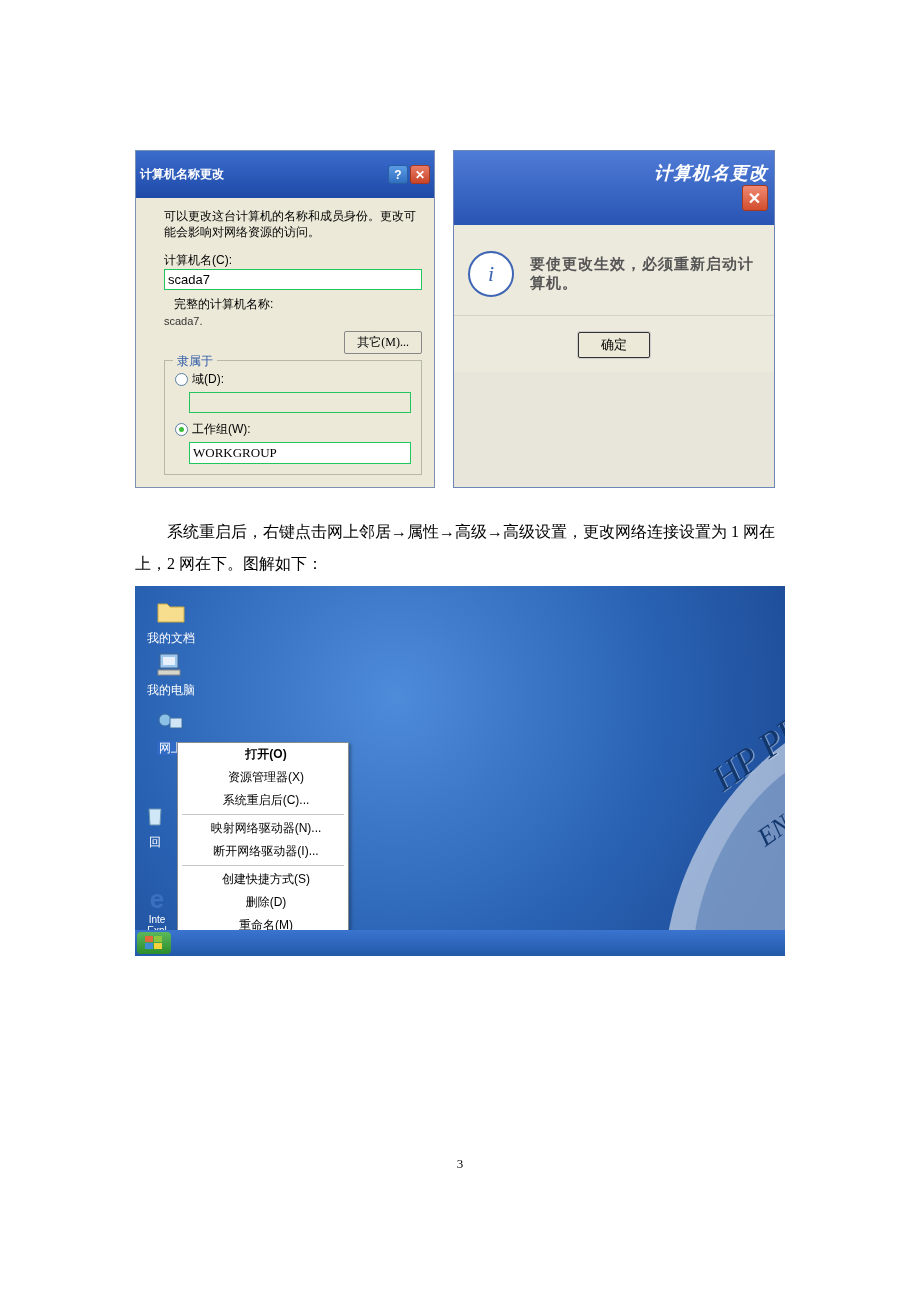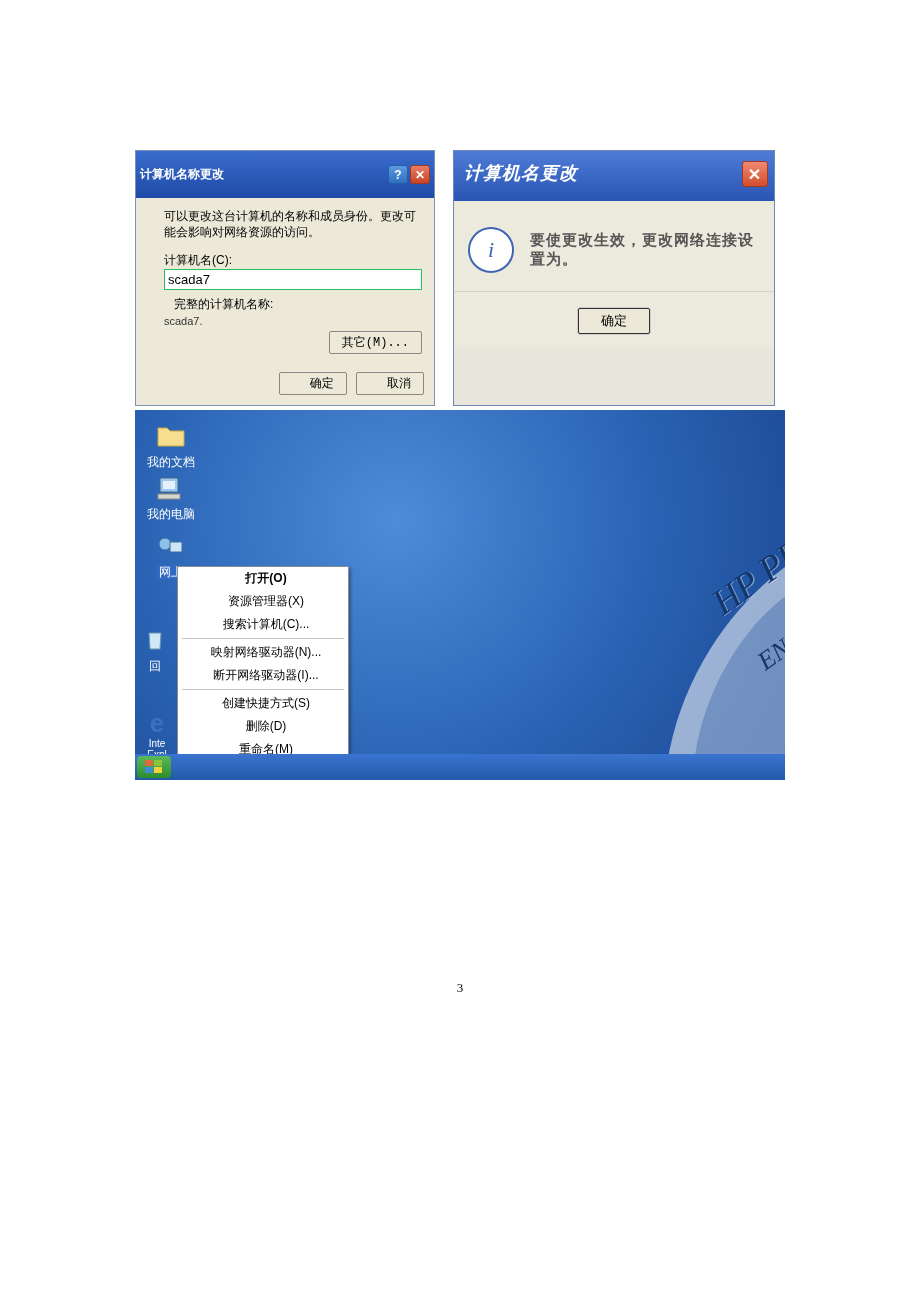--- a/index.html
+++ b/index.html
@@ -60,22 +60,21 @@
     font-family: Tahoma, sans-serif;
   }
   .full-name { margin:6px 0 2px 10px; color:#000;}
   .small-gray { color:#333; margin-bottom:4px; font-family:Tahoma,sans-serif; font-size:11px;}
   .btn {
     background:#ece9d8;
     border:1px solid #888;
     border-radius:2px;
     font-size:12px;
     padding:2px 12px;
-    font-family: Liberation Mono, monospace;
-    text-align: right;
+    font-family: Liberation Serif, serif;
   }
   .right-btn-row { text-align:right; margin:4px 0 6px 0;}
   .groupbox {
     border:1px solid #b8b8a6;
     padding:8px 10px 10px 10px;
     position:relative;
     margin-top:6px;
   }
   .groupbox .legend {
     position:absolute;
@@ -100,23 +99,24 @@
     border:1px solid #6e86b7;
     background:#e8e6da;
   }
   .msgbox .titlebar2 {
     background: linear-gradient(#4f7cd7,#2954b3);
     color:#fff;
     font-size:18px;
     font-weight:bold;
     padding:10px 6px 14px 10px;
     display:flex;
-    align-items:flex-start;
+    align-items:flex-end;
     letter-spacing:1px;
     font-style:italic;
+    flex-direction:column;
   }
   .msgbox .titlebar2 .t { flex:1; }
   .msgbox .titlebar2 .closebig {
     width:24px; height:24px; background:linear-gradient(#f08a73,#d24d2d);
     color:#fff; display:flex; align-items:center; justify-content:center;
     border-radius:3px; border:1px solid #a63a20; font-family:Arial; font-size:16px; font-style:normal;
   }
   .msg-body {
     padding:26px 14px 18px 14px;
     display:flex;
@@ -219,42 +219,52 @@
       </div>
       <div class="dlg-body">
         <div class="dlg-text">可以更改这台计算机的名称和成员身份。更改可能会影响对网络资源的访问。</div>
         <div class="lbl">计算机名(C):</div>
         <input class="inp" value="scada7" style="">
         <div class="full-name">完整的计算机名称:</div>
         <div class="small-gray">scada7.</div>
         <div class="right-btn-row">
           <button class="btn">其它(M)...</button>
         </div>
-      </div>
-      <div class="dlg-footer">
-        <button class="btn">确定</button>
-        <button class="btn">取消</button>
+        <div class="groupbox">
+          <span class="legend">隶属于</span>
+          <div class="radio-row">
+            <span class="radio"></span>
+            <span>域(D):</span>
+          </div>
+          <input class="inp" style="margin-left: 14px; width: calc(100% - 14px); background: rgb(236, 233, 216);" disabled="">
+          <div class="radio-row" style="margin-top:8px;">
+            <span class="radio sel"></span>
+            <span>工作组(W):</span>
+          </div>
+          <input class="inp" style="margin-left: 14px; width: calc(100% - 14px); font-family: Tahoma;" value="WORKGROUP">
+        </div>
       </div>
     </div>
 
     <div class="msgbox">
       <div class="titlebar2">
         <span class="t">计算机名更改</span>
         <span class="closebig">✕</span>
       </div>
       <div class="msg-body">
         <div class="info-icon">i</div>
-        <div class="msg-text">要使更改生效，更改网络连接设置为。</div>
+        <div class="msg-text">要使更改生效，必须重新启动计算机。</div>
       </div>
       <div class="msg-footer">
         <button class="btn" style="border:1px solid #333; box-shadow:0 0 0 1px #ccc;">确定</button>
       </div>
     </div>
   </div>
 
+  <p class="bodytext">系统重启后，右键点击网上邻居→属性→高级→高级设置，更改网络连接设置为 1 网在上，2 网在下。图解如下：</p>
 
   <div class="desktop-fig">
     <div class="d-icon" style="left:6px; top:14px;">
       <span class="glyph">
         <svg width="30" height="24" viewBox="0 0 30 24">
             <path d="M2 4h9l3 3h14v15H2z" fill="#f7dd8e" stroke="#c8a840"></path>
           </svg>
       </span>
       <span>我的文档</span>
     </div>
@@ -287,21 +297,21 @@
     </div>
     <div class="d-icon" style="left:6px; top:300px; width:32px; font-size:10px; line-height:1.1;">
       <span class="glyph" style="color:#3b70c0; font-weight:bold; font-family:Arial;">e</span>
       <span style="white-space:pre;">Inte
 Expl</span>
     </div>
 
     <div class="context-menu">
       <div class="mi bold">打开(O)</div>
       <div class="mi">资源管理器(X)</div>
-      <div class="mi">搜索计算机(C)...</div>
+      <div class="mi">系统重启后(C)...</div>
       <div class="sep"></div>
       <div class="mi">映射网络驱动器(N)...</div>
       <div class="mi">断开网络驱动器(I)...</div>
       <div class="sep"></div>
       <div class="mi">创建快捷方式(S)</div>
       <div class="mi">删除(D)</div>
       <div class="mi">重命名(M)</div>
       <div class="sep"></div>
       <div class="mi selected">属性(R)</div>
     </div>

